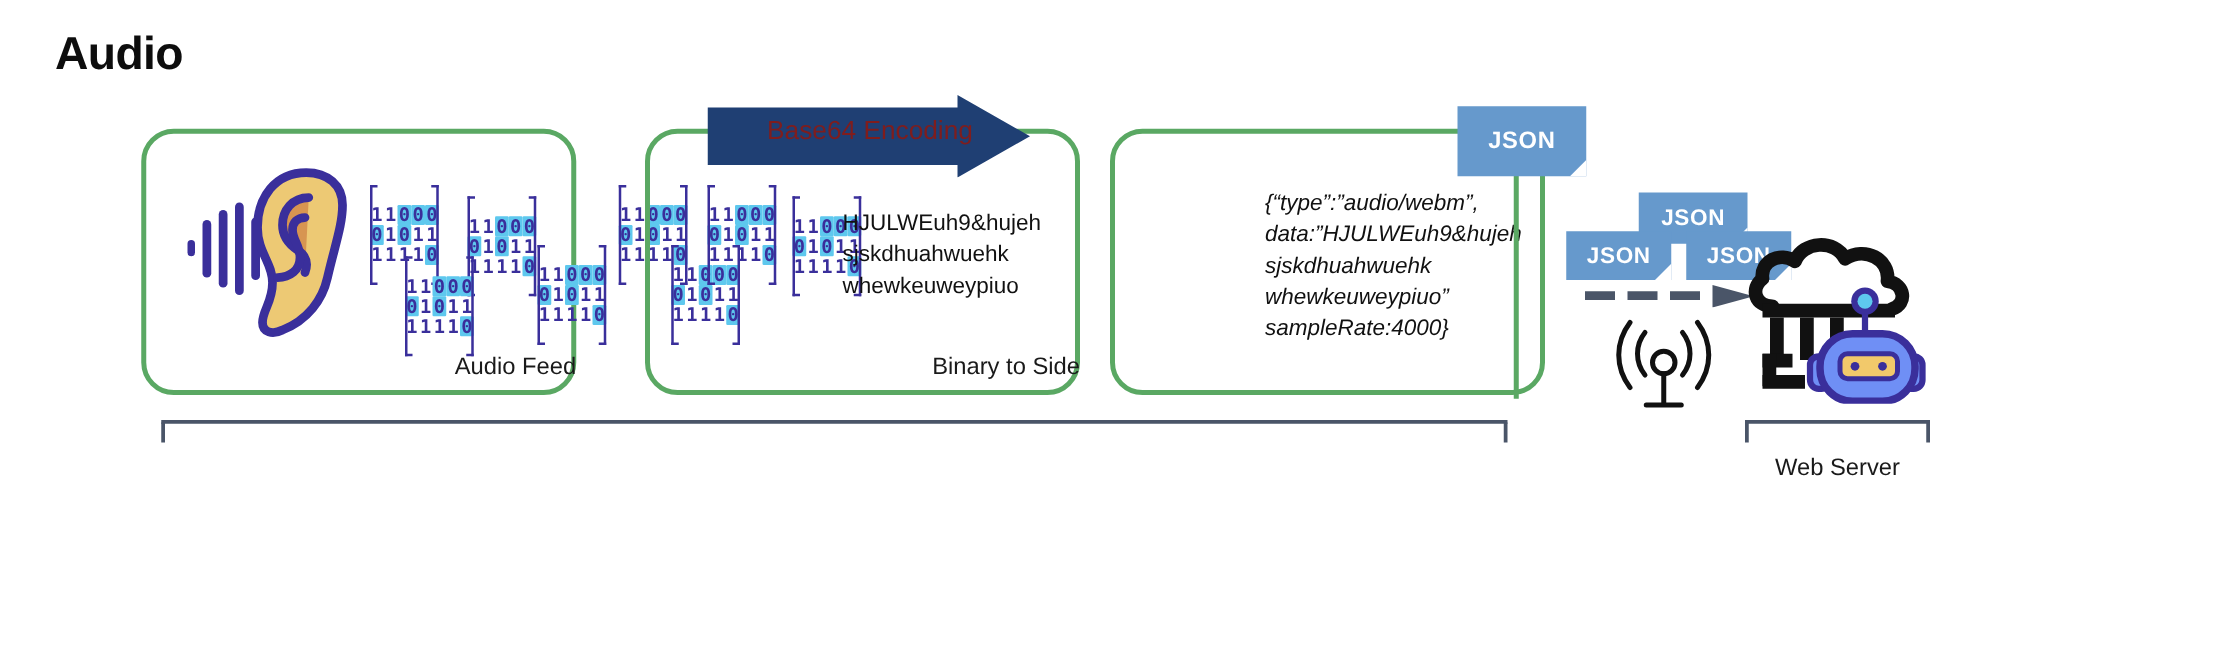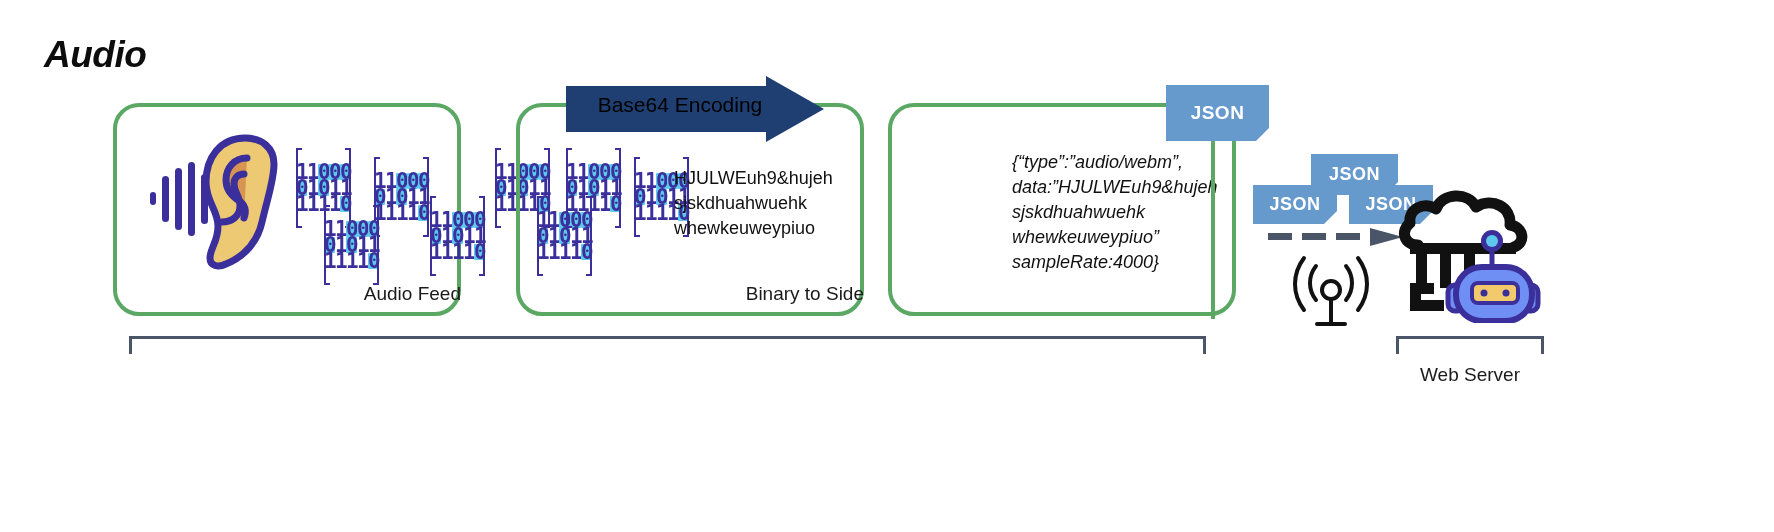--- a/index.html
+++ b/index.html
@@ -16,26 +16,25 @@
     width: 1774px;
     height: 532px;
     background: #ffffff;
     overflow: hidden;
   }
 
   
   #page-title {
     position: absolute;
     left: 44px;
-    top: 34px;
+    top: 22px;
     font-size: 37px;
     font-weight: bold;
     letter-spacing: -0.5px;
     color: #0d0d0d;
-    font-style: italic;
   }
 
   
   .panel {
     position: absolute;
     border: 4px solid #5aa863;
     border-radius: 26px;
     box-sizing: border-box;
     background: transparent;
   }
@@ -59,21 +58,21 @@
     left: 148px;
     top: 130px;
     width: 132px;
     height: 140px;
   }
 
   
   .bin-matrix {
     position: absolute;
     font-family: "DejaVu Sans Mono", monospace;
-    font-size: 21px;
+    font-size: 15px;
     font-weight: bold;
     line-height: 16px;
     color: #3a2f9b;
     white-space: nowrap;
   }
   .bin-matrix .bracket {
     position: absolute;
     top: 0;
     width: 6px;
     height: 100%;
@@ -95,24 +94,24 @@
   
   #base64-arrow {
     position: absolute;
     left: 566px;
     top: 76px;
     width: 258px;
     height: 66px;
   }
   #base64-arrow-label {
     position: absolute;
-    left: 580px;
+    left: 596px;
     top: 93px;
     width: 200px;
-    color: #000000;
+    color: #7f1d1d;
     font-size: 21px;
     text-align: center;
     white-space: nowrap;
   }
 
   
   .payload-text {
     position: absolute;
     font-size: 18px;
     line-height: 25px;

